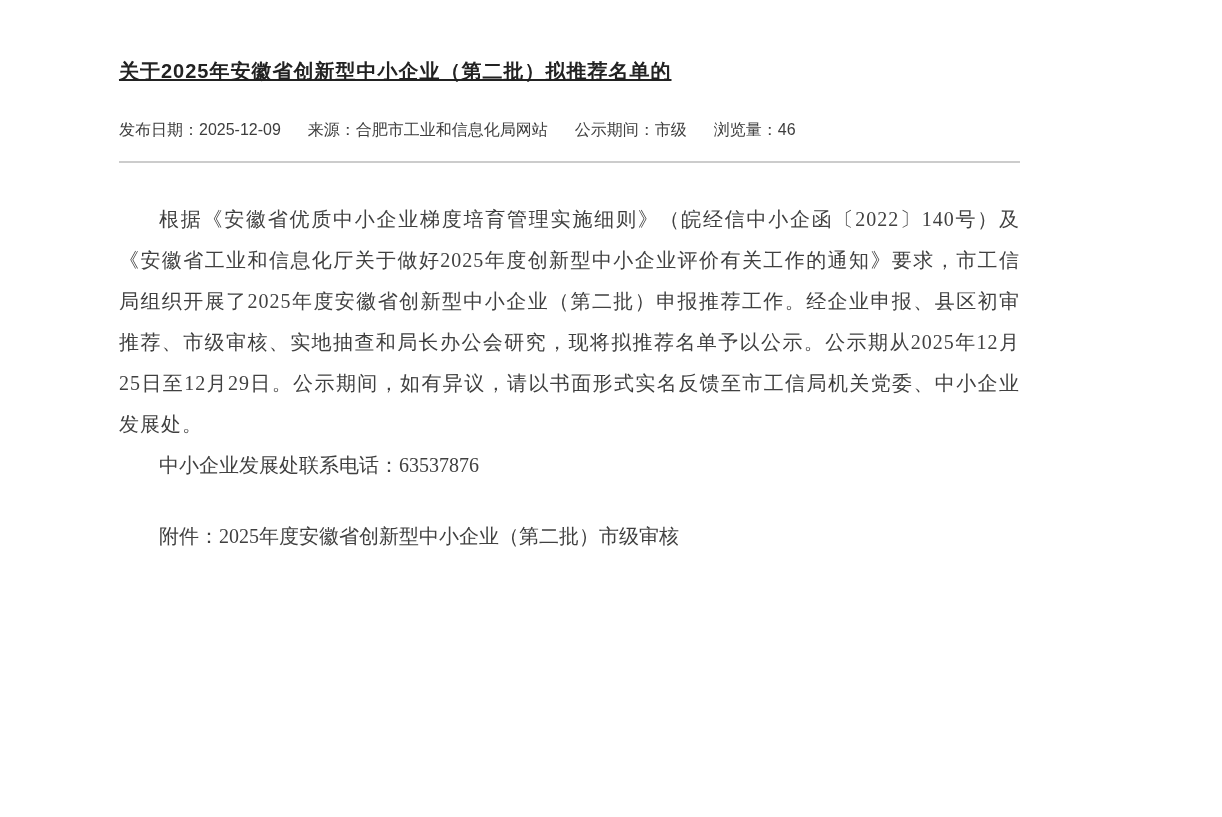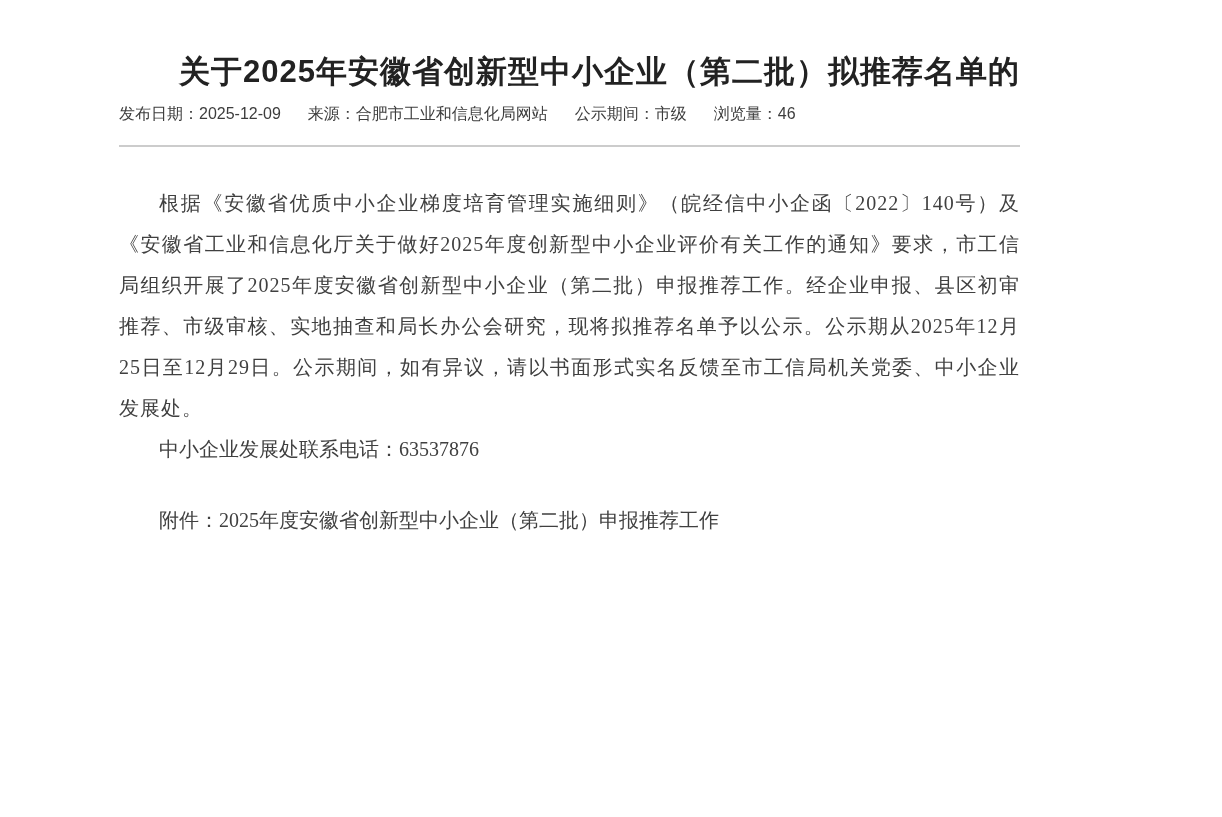--- a/index.html
+++ b/index.html
@@ -15,33 +15,34 @@
   }
   .content {
     margin-left: 119px;
     width: 901px;
     padding-top: 43px;
     box-sizing: border-box;
   }
   .title {
     margin: 0;
     font-family: "Liberation Sans", sans-serif;
-    font-size: 31px;
+    font-size: 20px;
     font-weight: 700;
     line-height: 57px;
     letter-spacing: 1px;
-    text-align: right;
+    text-align: left;
     color: #222222;
+    text-decoration: underline;
   }
   .title-line { display: block; }
   .meta {
     display: flex;
     align-items: center;
     gap: 27px;
-    margin-top: 3px;
+    margin-top: 19px;
     font-size: 16px;
     color: #3d3d3d;
     line-height: 22px;
     white-space: nowrap;
   }
   .meta-item { display: inline-flex; }
   .divider {
     border: none;
     border-top: 2px solid #cccccc;
     margin: 20px 0 0 0;
@@ -107,18 +108,18 @@
     </div>
 
     <hr class="divider">
 
     <div class="body-text">
       <p class="para justified">根据《安徽省优质中小企业梯度培育管理实施细则》（皖经信中小企函〔2022〕140号）及《安徽省工业和信息化厅关于做好2025年度创新型中小企业评价有关工作的通知》要求，市工信局组织开展了2025年度安徽省创新型中小企业（第二批）申报推荐工作。经企业申报、县区初审推荐、市级审核、实地抽查和局长办公会研究，现将拟推荐名单予以公示。公示期从2025年12月25日至12月29日。公示期间，如有异议，请以书面形式实名反馈至市工信局机关党委、中小企业发展处。</p>
 
       <p class="para">中小企业发展处联系电话：63537876</p>
 
 
-      <p class="para attachment">附件：2025年度安徽省创新型中小企业（第二批）申报推荐工作</p>
+      <p class="para attachment">附件：2025年度安徽省创新型中小企业（第二批）市级审核</p>
 
     </div>
 
   </article>
 </div>
 
 </body></html>

